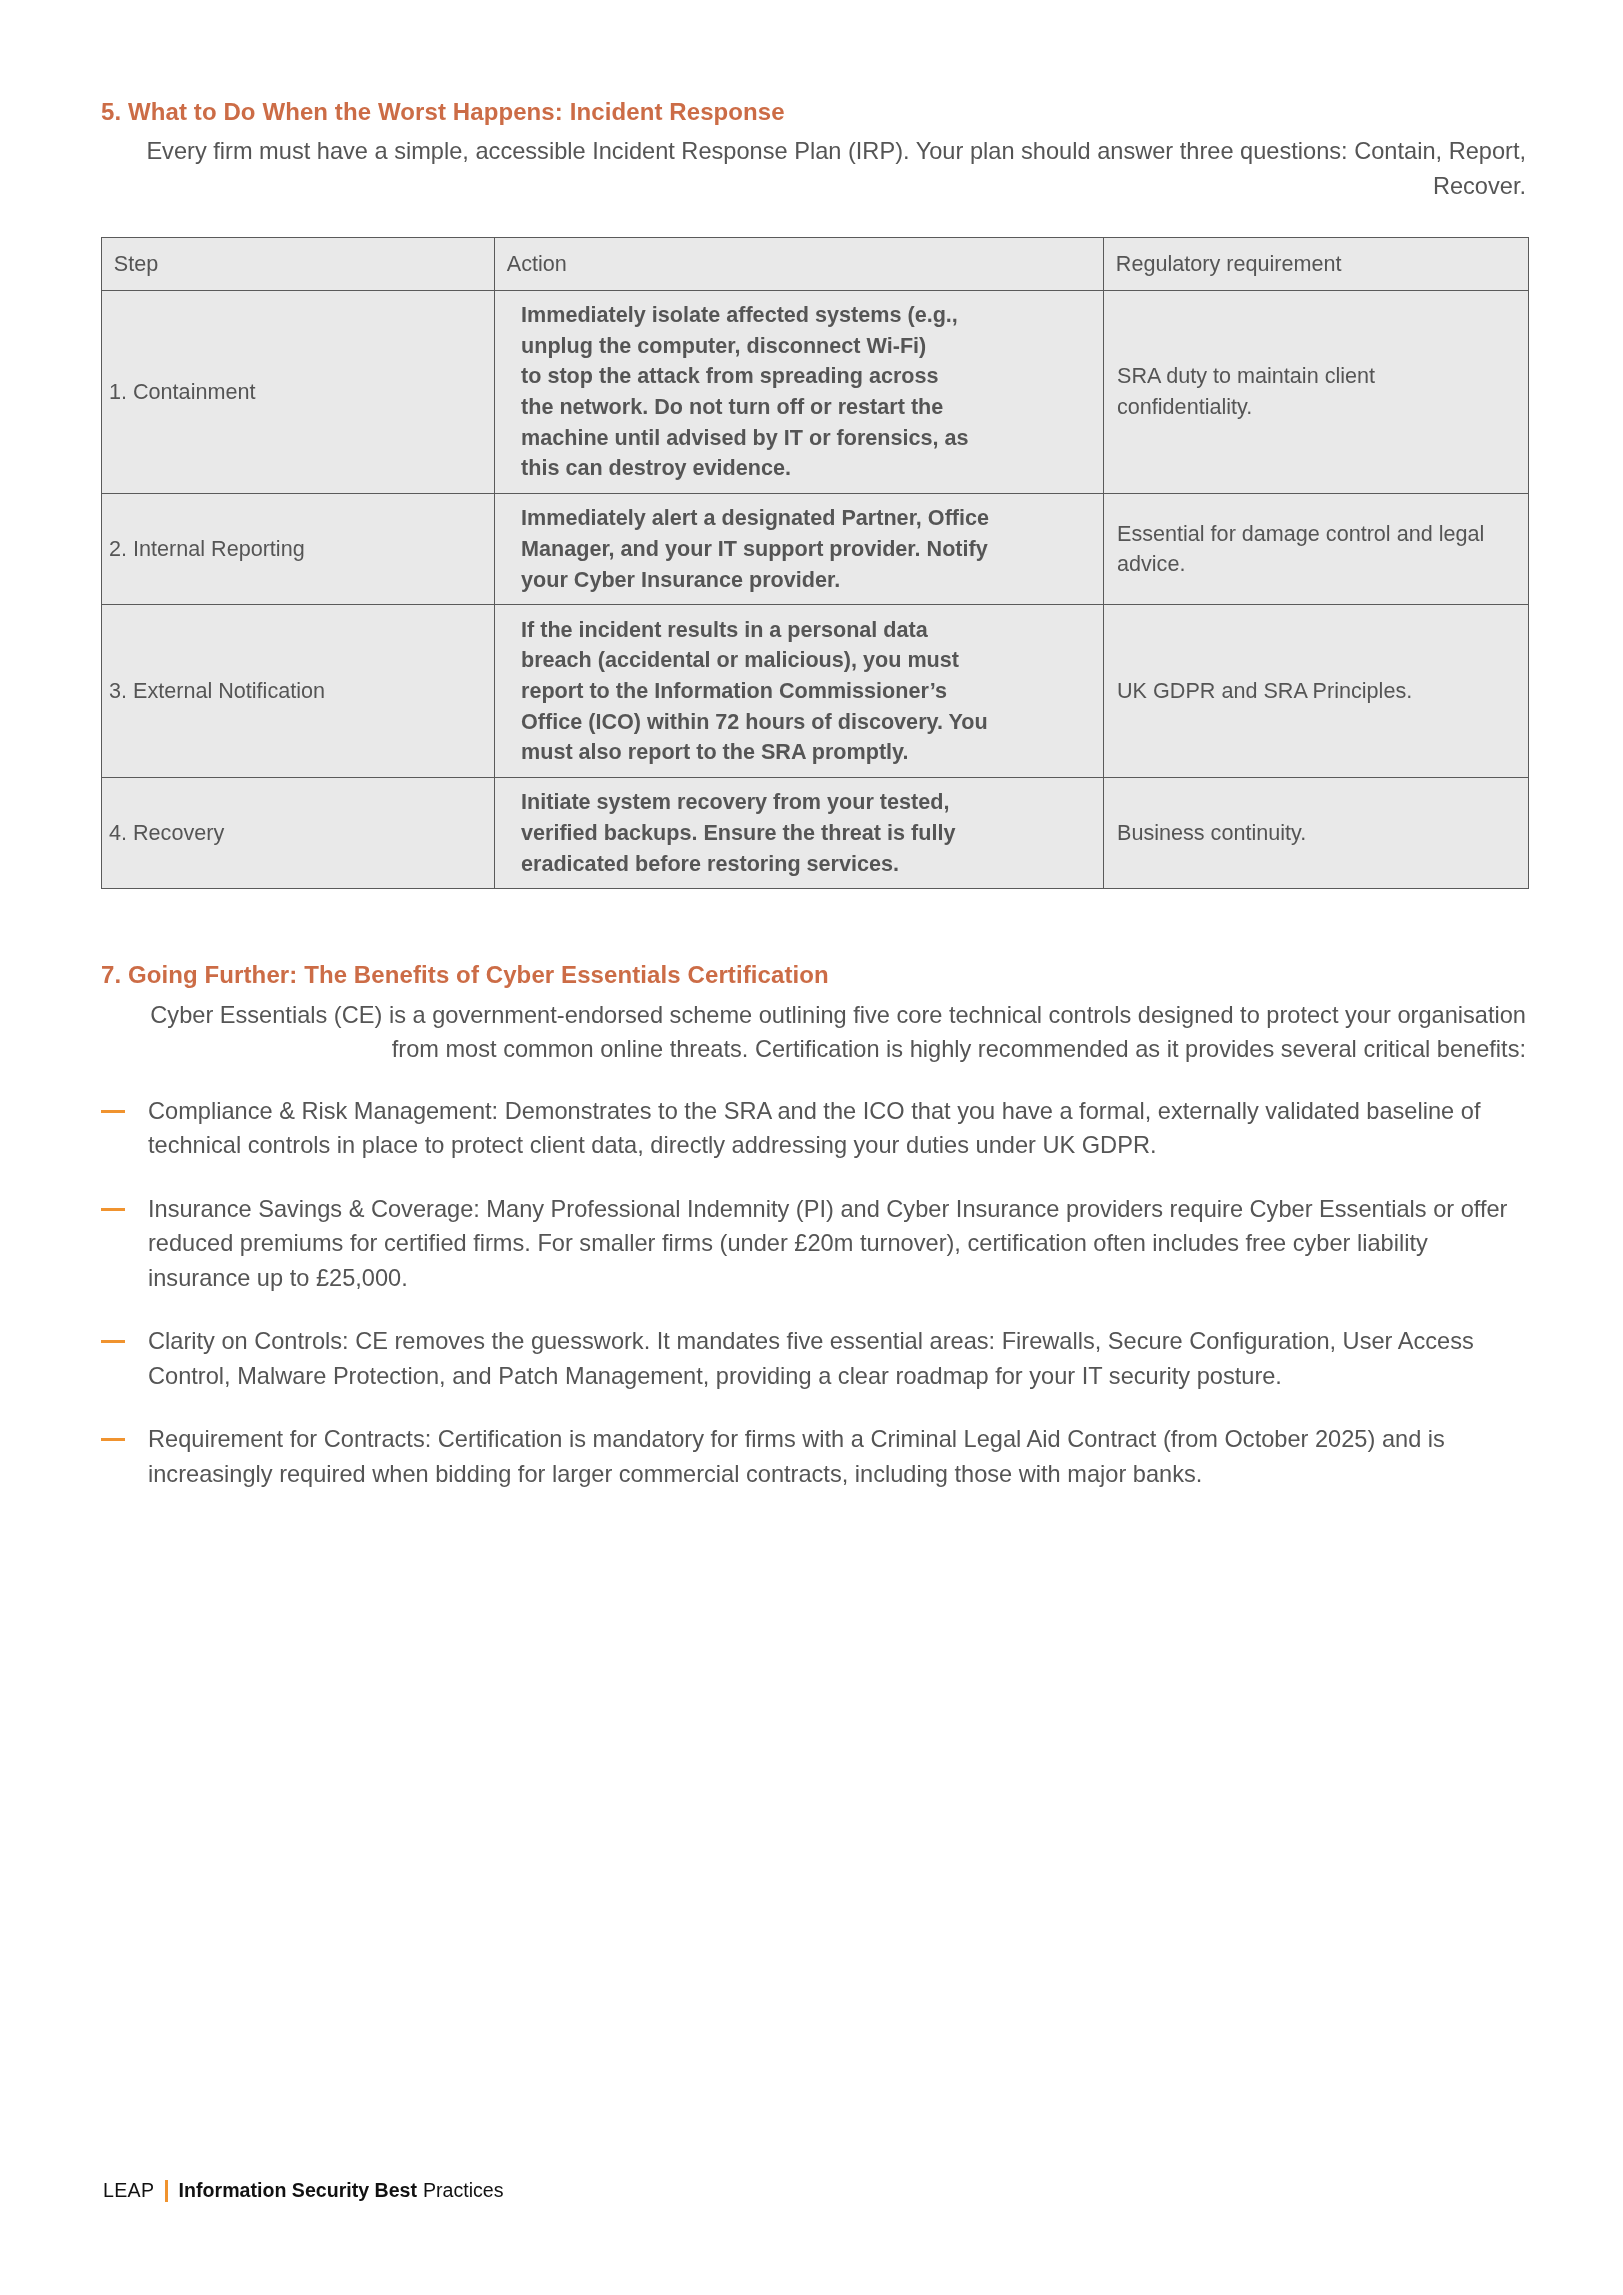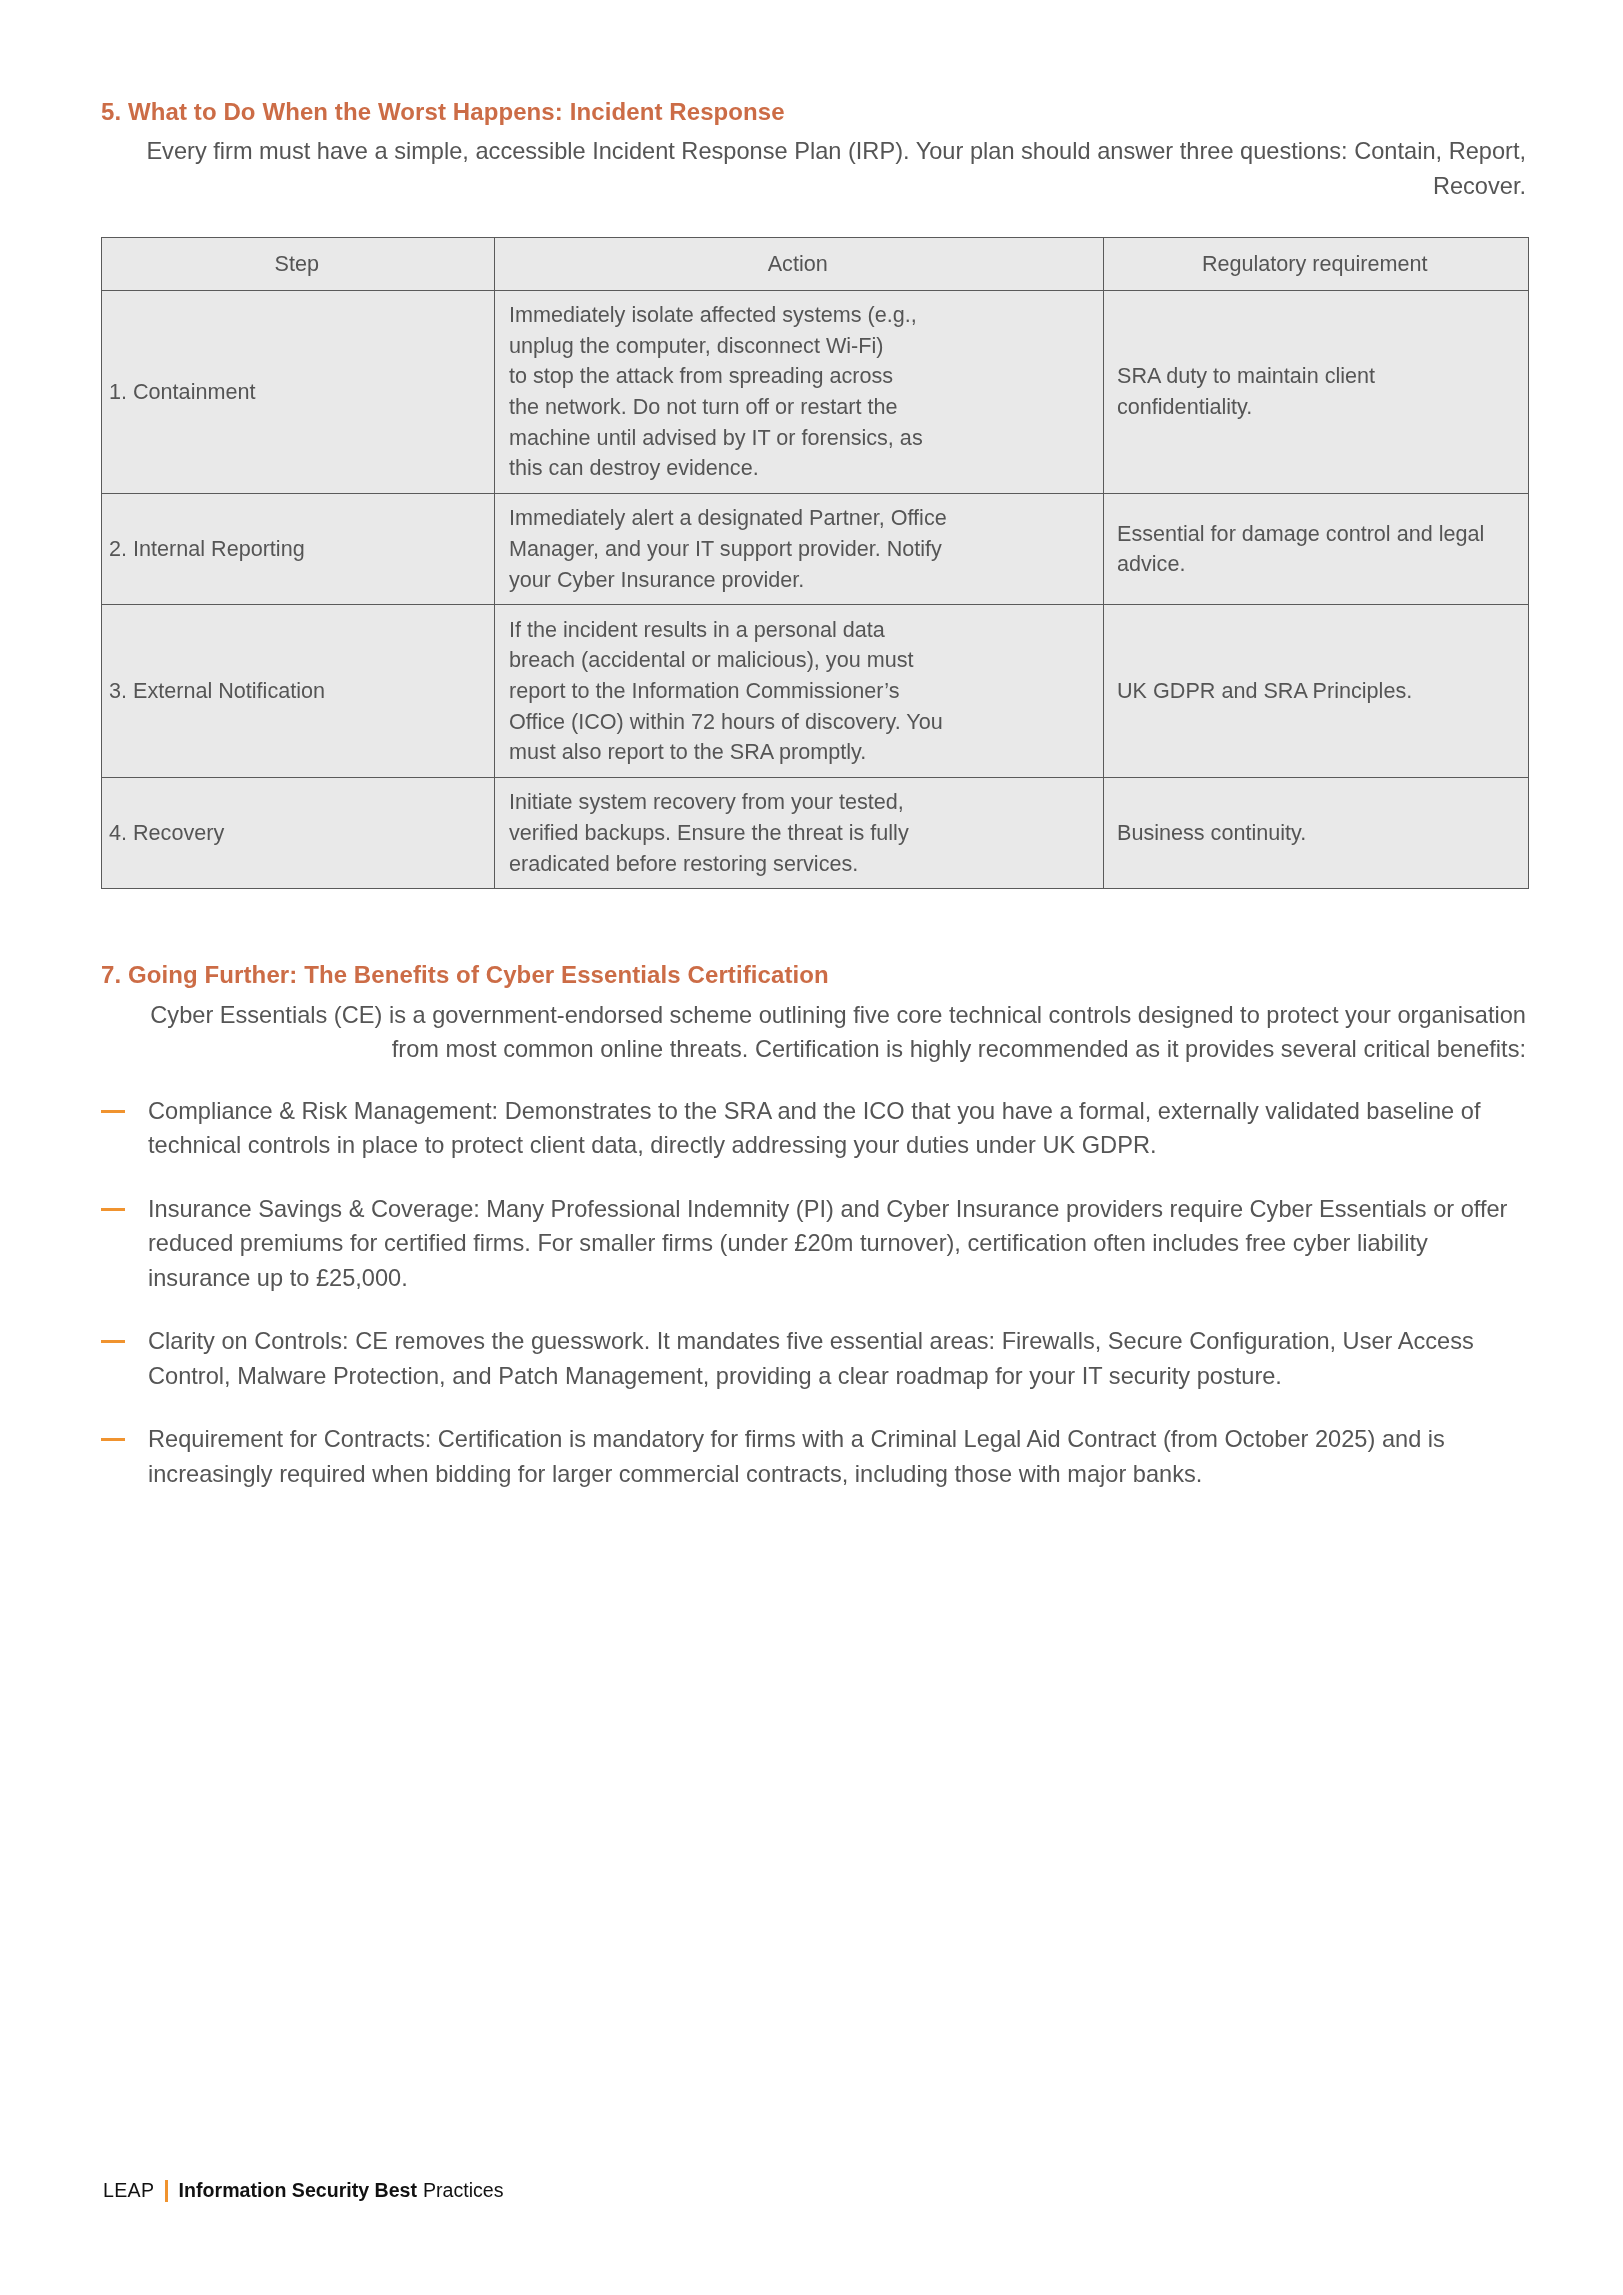--- a/index.html
+++ b/index.html
@@ -63,24 +63,23 @@
     font-weight: normal;
     font-size: 21.6px;
     line-height: 1.42;
     color: #555555;
     padding: 9.2px 14.4px 9.2px 11.8px;
   }
   .irp-table thead th {
     padding-top: 10.5px;
     padding-bottom: 10.5px;
     vertical-align: middle;
-    text-align: center;
   }
   .irp-table td.step-cell { padding-left: 7px; }
-  .irp-table td.action-cell { padding-left: 14px; padding-right: 18.3px; }
+  .irp-table td.action-cell { padding-left: 26px; padding-right: 18.3px; font-weight: bold; }
   .irp-table td.reg-cell { padding-left: 13px; }
   .irp-table tbody tr { height: 0.7px; }
   .action-line { display: block; }
 
   
   .benefit-list {
     list-style: none;
     margin: 27.5px 0 0 0;
     padding: 0;
   }

